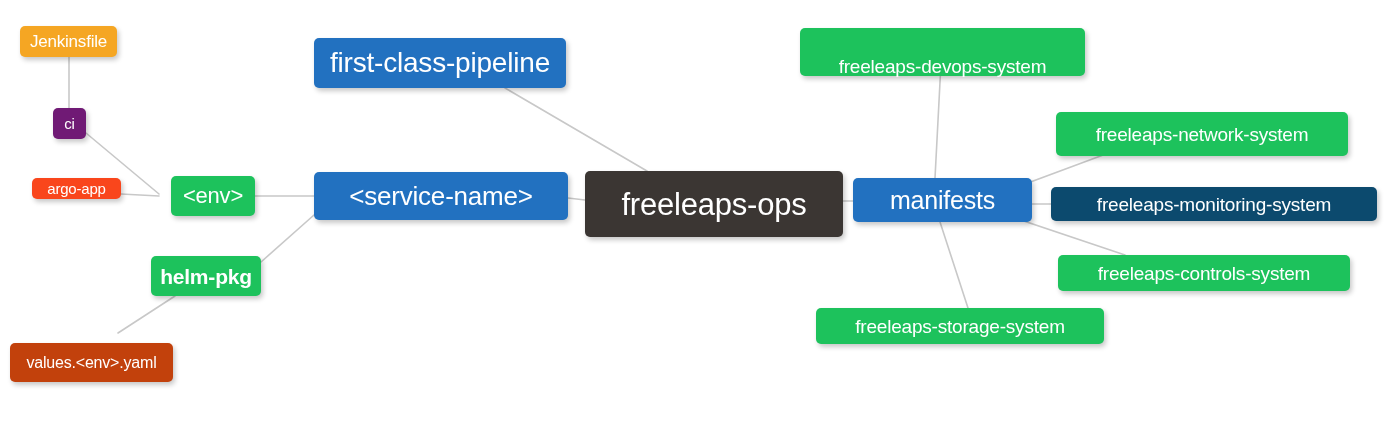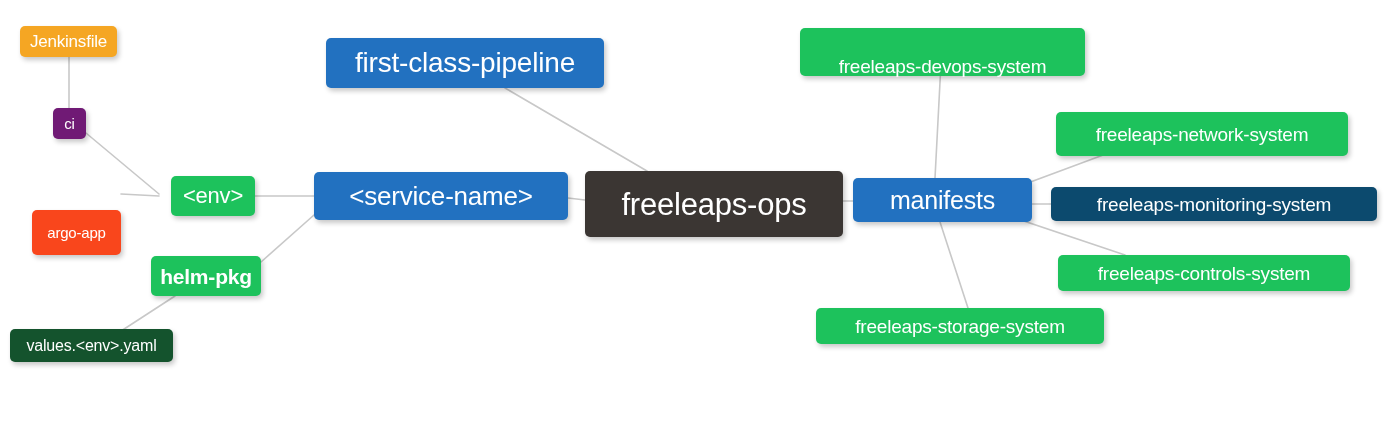--- a/index.html
+++ b/index.html
@@ -63,33 +63,33 @@
       <line x1="1009" y1="216" x2="1125" y2="255" stroke="#c8c8c8" stroke-width="1.6" stroke-linecap="round"></line>
       <line x1="940" y1="222" x2="968" y2="308" stroke="#c8c8c8" stroke-width="1.6" stroke-linecap="round"></line>
     </svg>
   <div id="node-layer">
       <div class="node" style="left: 20px; top: 26px; width: 97px; height: 31px; background: rgb(245, 166, 35); font-size: 17px;">
         <span class="node-label">Jenkinsfile</span>
       </div>
       <div class="node" style="left: 53px; top: 108px; width: 33px; height: 31px; background: #701a75; font-size: 15px;">
         <span class="node-label">ci</span>
       </div>
-      <div class="node" style="left: 32px; top: 178px; width: 89px; height: 45px; background: rgb(249, 70, 28); font-size: 15px; margin-top: 32px;">
+      <div class="node" style="left: 32px; top: 178px; width: 89px; height: 21px; background: rgb(249, 70, 28); font-size: 15px;">
         <span class="node-label">argo-app</span>
       </div>
       <div class="node" style="left: 159px; top: 176px; width: 84px; height: 40px; background: rgb(29, 194, 92); font-size: 22px; margin-left: 12px;">
         <span class="node-label">&lt;env&gt;</span>
       </div>
       <div class="node" style="left: 151px; top: 256px; width: 110px; height: 40px; background: rgb(29, 194, 92); font-size: 21px; font-weight: bold;">
         <span class="node-label">helm-pkg</span>
       </div>
-      <div class="node" style="left: 10px; top: 329px; width: 163px; height: 33px; background: #14532d; font-size: 16px;">
+      <div class="node" style="left: 10px; top: 343px; width: 163px; height: 39px; background: #c2410c; font-size: 16px;">
         <span class="node-label">values.&lt;env&gt;.yaml</span>
       </div>
-      <div class="node" style="left: 314px; top: 38px; width: 278px; height: 50px; background: rgb(34, 113, 192); font-size: 28px; margin-left: 12px;">
+      <div class="node" style="left: 314px; top: 38px; width: 252px; height: 50px; background: rgb(34, 113, 192); font-size: 28px;">
         <span class="node-label">first-class-pipeline</span>
       </div>
       <div class="node" style="left: 314px; top: 172px; width: 254px; height: 48px; background: rgb(34, 113, 192); font-size: 26px; align-items: center;">
         <span class="node-label">&lt;service-name&gt;</span>
       </div>
       <div class="node" style="left: 585px; top: 171px; width: 258px; height: 66px; background: rgb(59, 54, 51); font-size: 31px;">
         <span class="node-label">freeleaps-ops</span>
       </div>
       <div class="node" style="left: 853px; top: 178px; width: 179px; height: 44px; background: rgb(34, 113, 192); font-size: 25px;">
         <span class="node-label">manifests</span>

